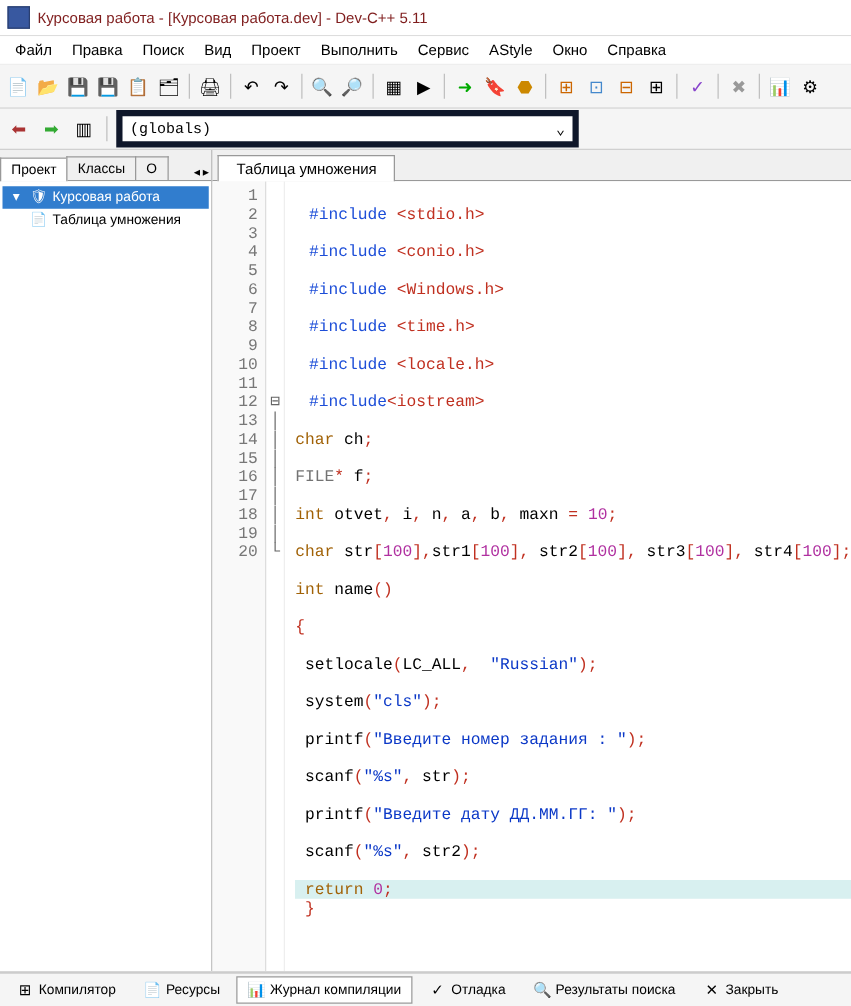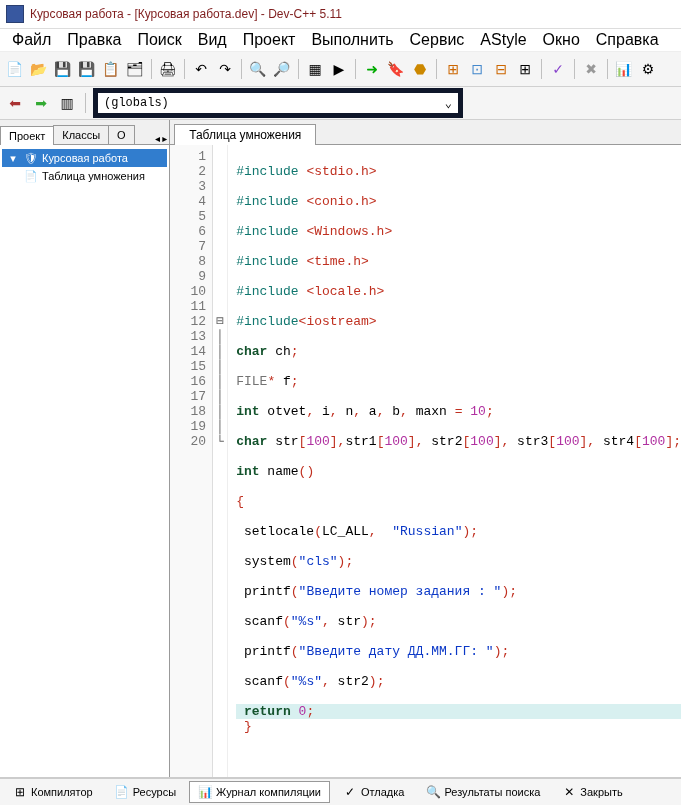--- a/index.html
+++ b/index.html
@@ -36,21 +36,21 @@
 .menubar {
   height: 22px;
   background: #fff;
   display: flex;
   align-items: center;
   padding: 0 4px;
   border-bottom: 1px solid #eee;
 }
 .menu-item {
   padding: 2px 8px;
-  font-size: 16px;
+  font-size: 12px;
   color: #000;
   cursor: default;
 }
 .toolbar {
   height: 30px;
   background: #f5f5f5;
   display: flex;
   align-items: center;
   padding: 2px 4px;
   gap: 2px;
@@ -204,22 +204,22 @@
   text-align: center;
   color: #666;
   border-right: 1px solid #eee;
 }
 .code-col {
   padding: 4px 0 4px 8px;
   white-space: pre;
 }
 .code-line { height: 15px; }
 .code-line.hl { background: #d8f0f0; display: inline-block; width: 100%; }
-.kw { color: #14532d; font-weight: bold; }
-.dir { color: #0f766e; }
+.kw { color: #a16207; font-weight: normal; }
+.dir { color: #1d4ed8; margin-left: 11px; }
 .inc { color: #c03020; }
 .str { color: #0b38c7; }
 .num { color: #b030a0; }
 .sym { color: #c03020; }
 .fn { color: #737373; }
 .bottom-tabs {
   height: 26px;
   background: #f5f5f5;
   border-top: 2px solid #ccc;
   display: flex;

